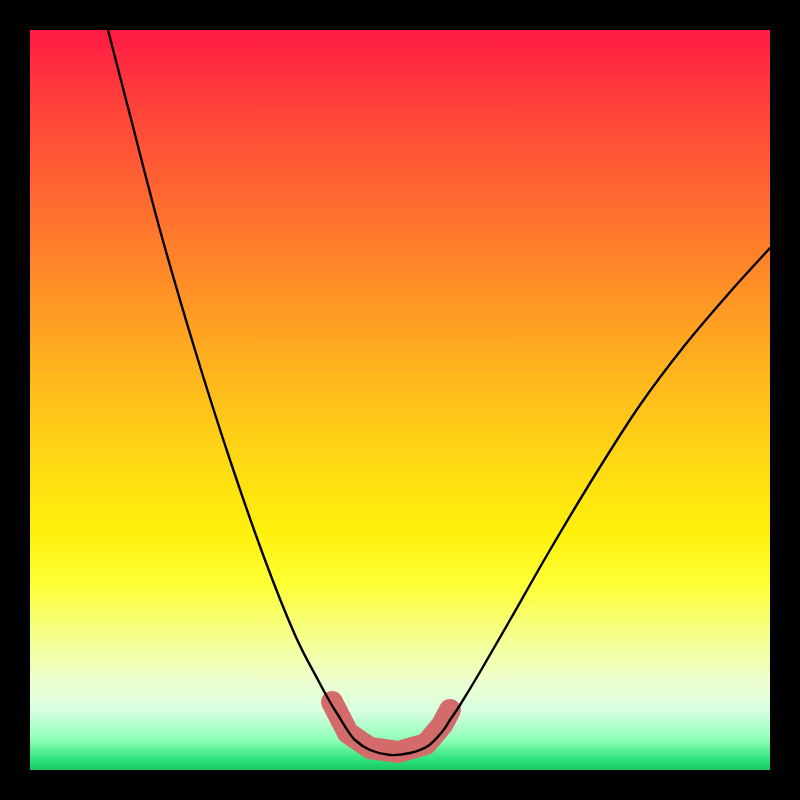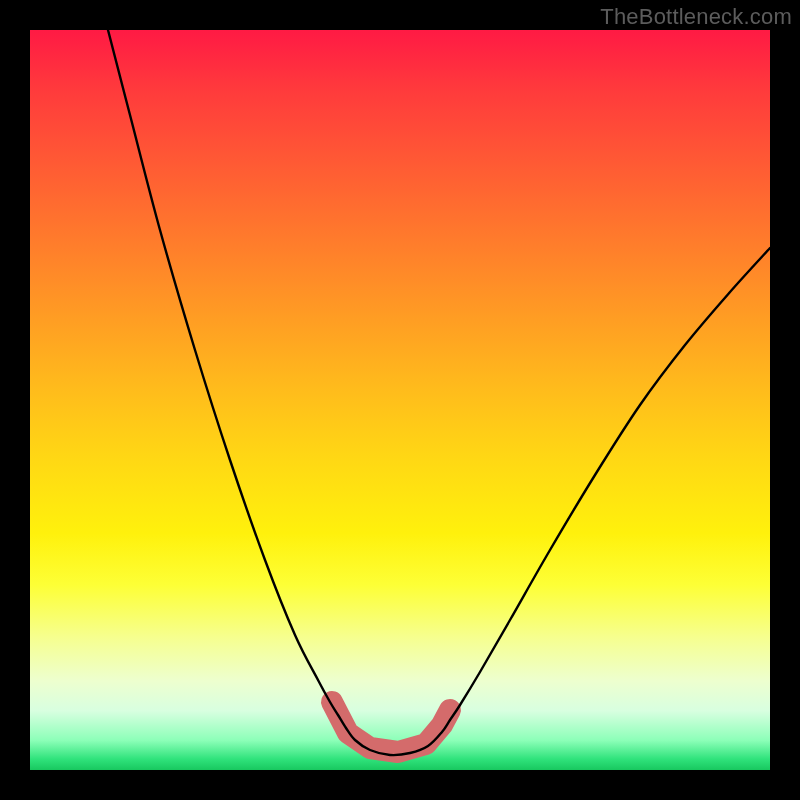--- a/index.html
+++ b/index.html
@@ -69,21 +69,20 @@
     stroke: #d46b6b;
     stroke-width: 22;
     stroke-linecap: round;
     stroke-linejoin: round;
   }
 </style>
 </head>
 <body>
 
 <div class="outer">
-  <div class="watermark">TheBottleneck.com</div>
 
   <div class="plot-area">
     <div class="gradient"></div>
     <svg id="plot-svg" viewBox="0 0 740 740">
       <path id="marker-path" class="marker-path" d="M 302 672 L 318 703 L 340 718 L 368 722 L 396 714 L 412 695 L 420 680"></path>
       <path id="curve-path" class="curve" d="M 78 0 C 81.67 14.17, 91.33 51.67, 100 85 C 108.67 118.33, 119.17 160.83, 130 200 C 140.83 239.17, 153.33 281.67, 165 320 C 176.67 358.33, 188.33 395.00, 200 430 C 211.67 465.00, 224.17 500.83, 235 530 C 245.83 559.17, 256.17 585.00, 265 605 C 273.83 625.00, 282.17 638.83, 288 650 C 293.83 661.17, 296.67 666.17, 300 672 C 303.33 677.83, 305.33 680.67, 308 685 C 310.67 689.33, 313.17 693.83, 316 698 C 318.83 702.17, 321.00 706.33, 325 710 C 329.00 713.67, 334.17 717.50, 340 720 C 345.83 722.50, 353.33 724.50, 360 725 C 366.67 725.50, 373.67 724.50, 380 723 C 386.33 721.50, 392.67 719.50, 398 716 C 403.33 712.50, 408.33 706.33, 412 702 C 415.67 697.67, 417.00 694.50, 420 690 C 423.00 685.50, 425.00 683.00, 430 675 C 435.00 667.00, 441.67 656.17, 450 642 C 458.33 627.83, 468.33 610.33, 480 590 C 491.67 569.67, 505.83 544.17, 520 520 C 534.17 495.83, 550.00 469.17, 565 445 C 580.00 420.83, 595.00 396.67, 610 375 C 625.00 353.33, 640.00 333.83, 655 315 C 670.00 296.17, 685.83 278.17, 700 262 C 714.17 245.83, 733.33 225.33, 740 218"></path>
     </svg>
   </div>
 </div>
 

